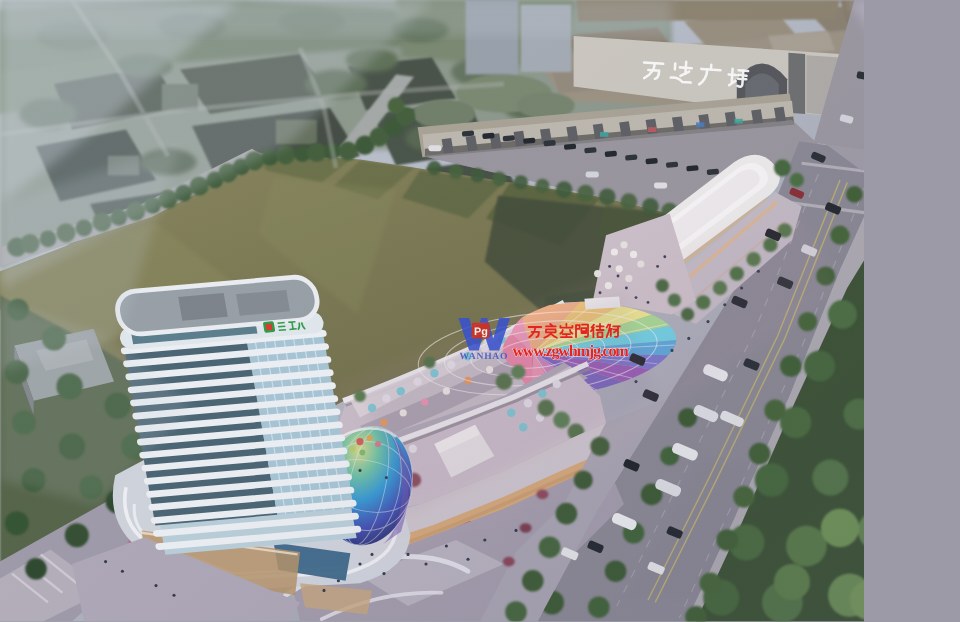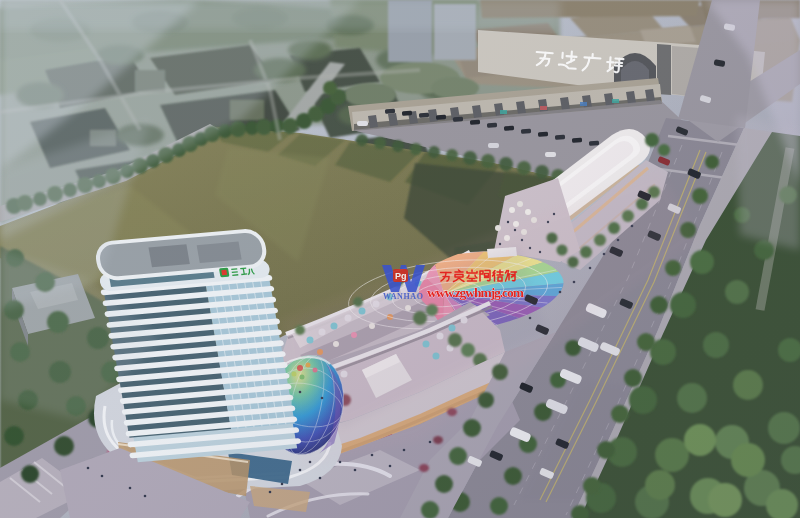--- a/index.html
+++ b/index.html
@@ -1,16 +1,16 @@
 <!DOCTYPE html>
 <html><head>
 <meta charset="utf-8">
 <style>
   html,body{margin:0;padding:0;background:#9b9aa6;}
-  #scene{position:relative;width:800px;height:518px;overflow:hidden;font-family:"Liberation Sans",sans-serif;}
+  #scene{position:relative;width:720px;height:518px;overflow:hidden;font-family:"Liberation Sans",sans-serif;}
 </style>
 </head>
 <body>
 <div id="scene">
 <svg width="800" height="518" viewBox="0 0 800 518" xmlns="http://www.w3.org/2000/svg">
 <defs>
   <linearGradient id="hazebg" x1="0" y1="0" x2="1" y2="1">
     <stop offset="0" stop-color="#c9d2de"></stop>
     <stop offset="0.55" stop-color="#b0b4c0"></stop>
     <stop offset="1" stop-color="#9a96a4"></stop>

